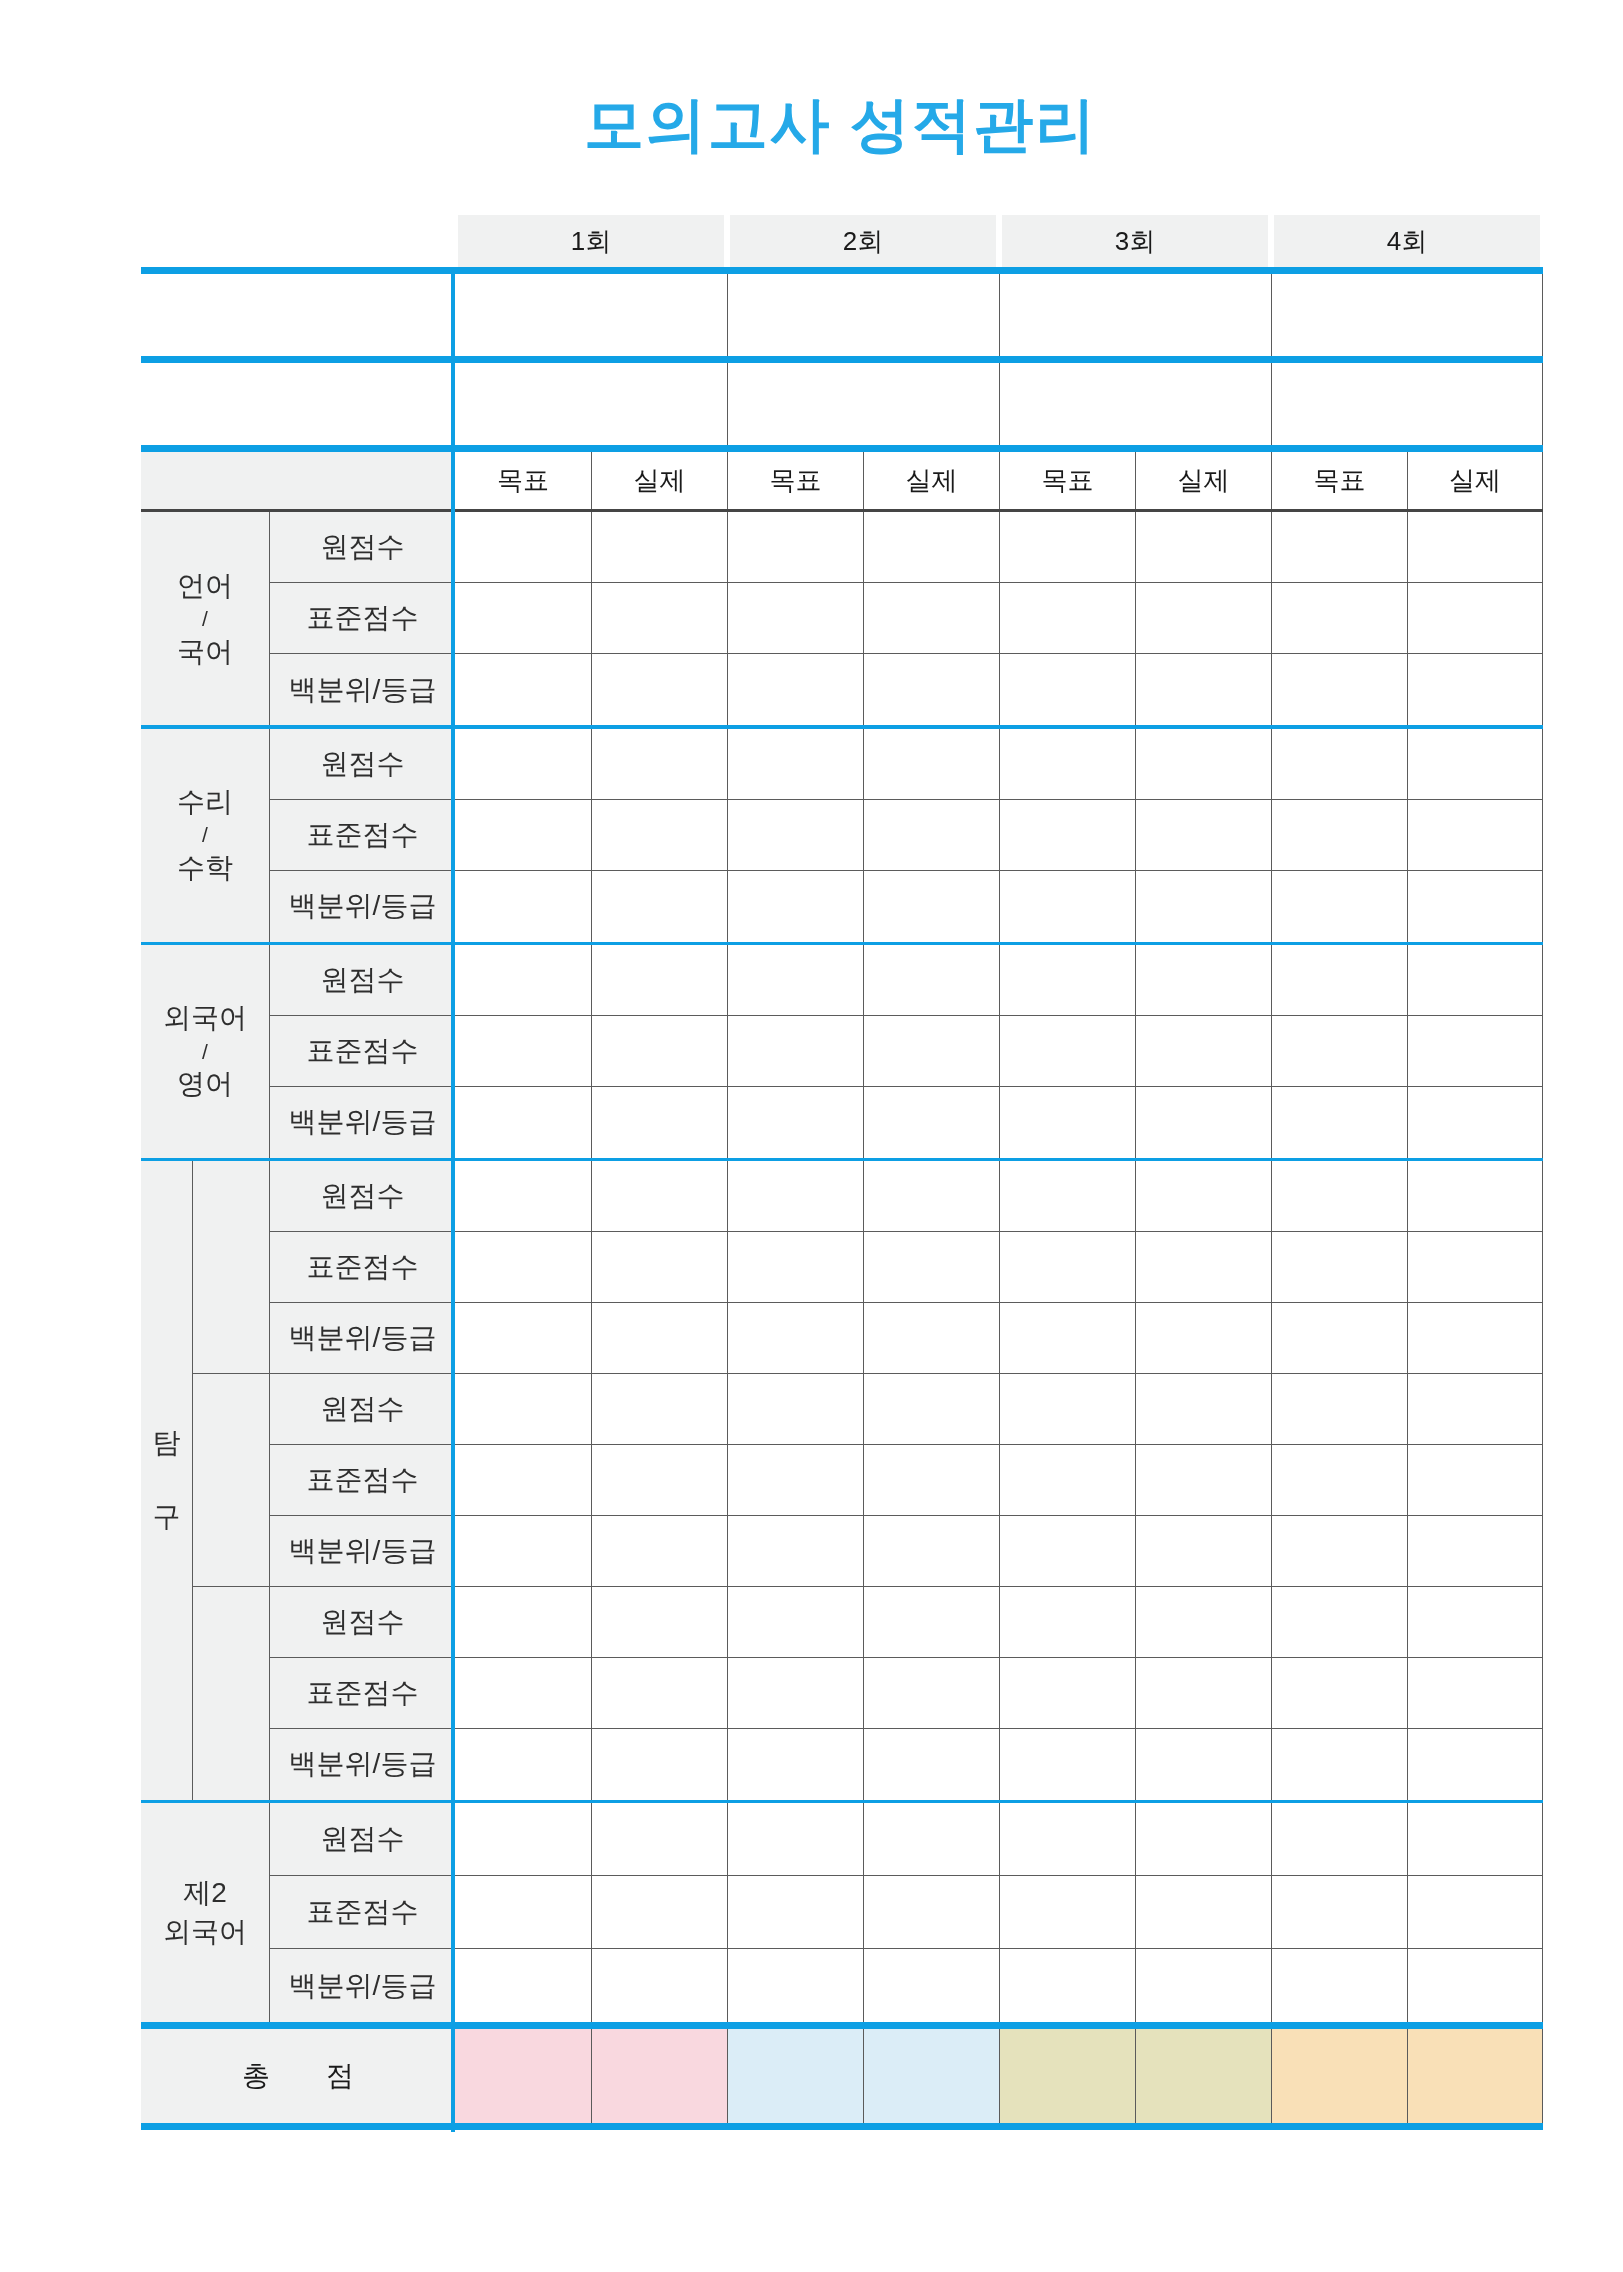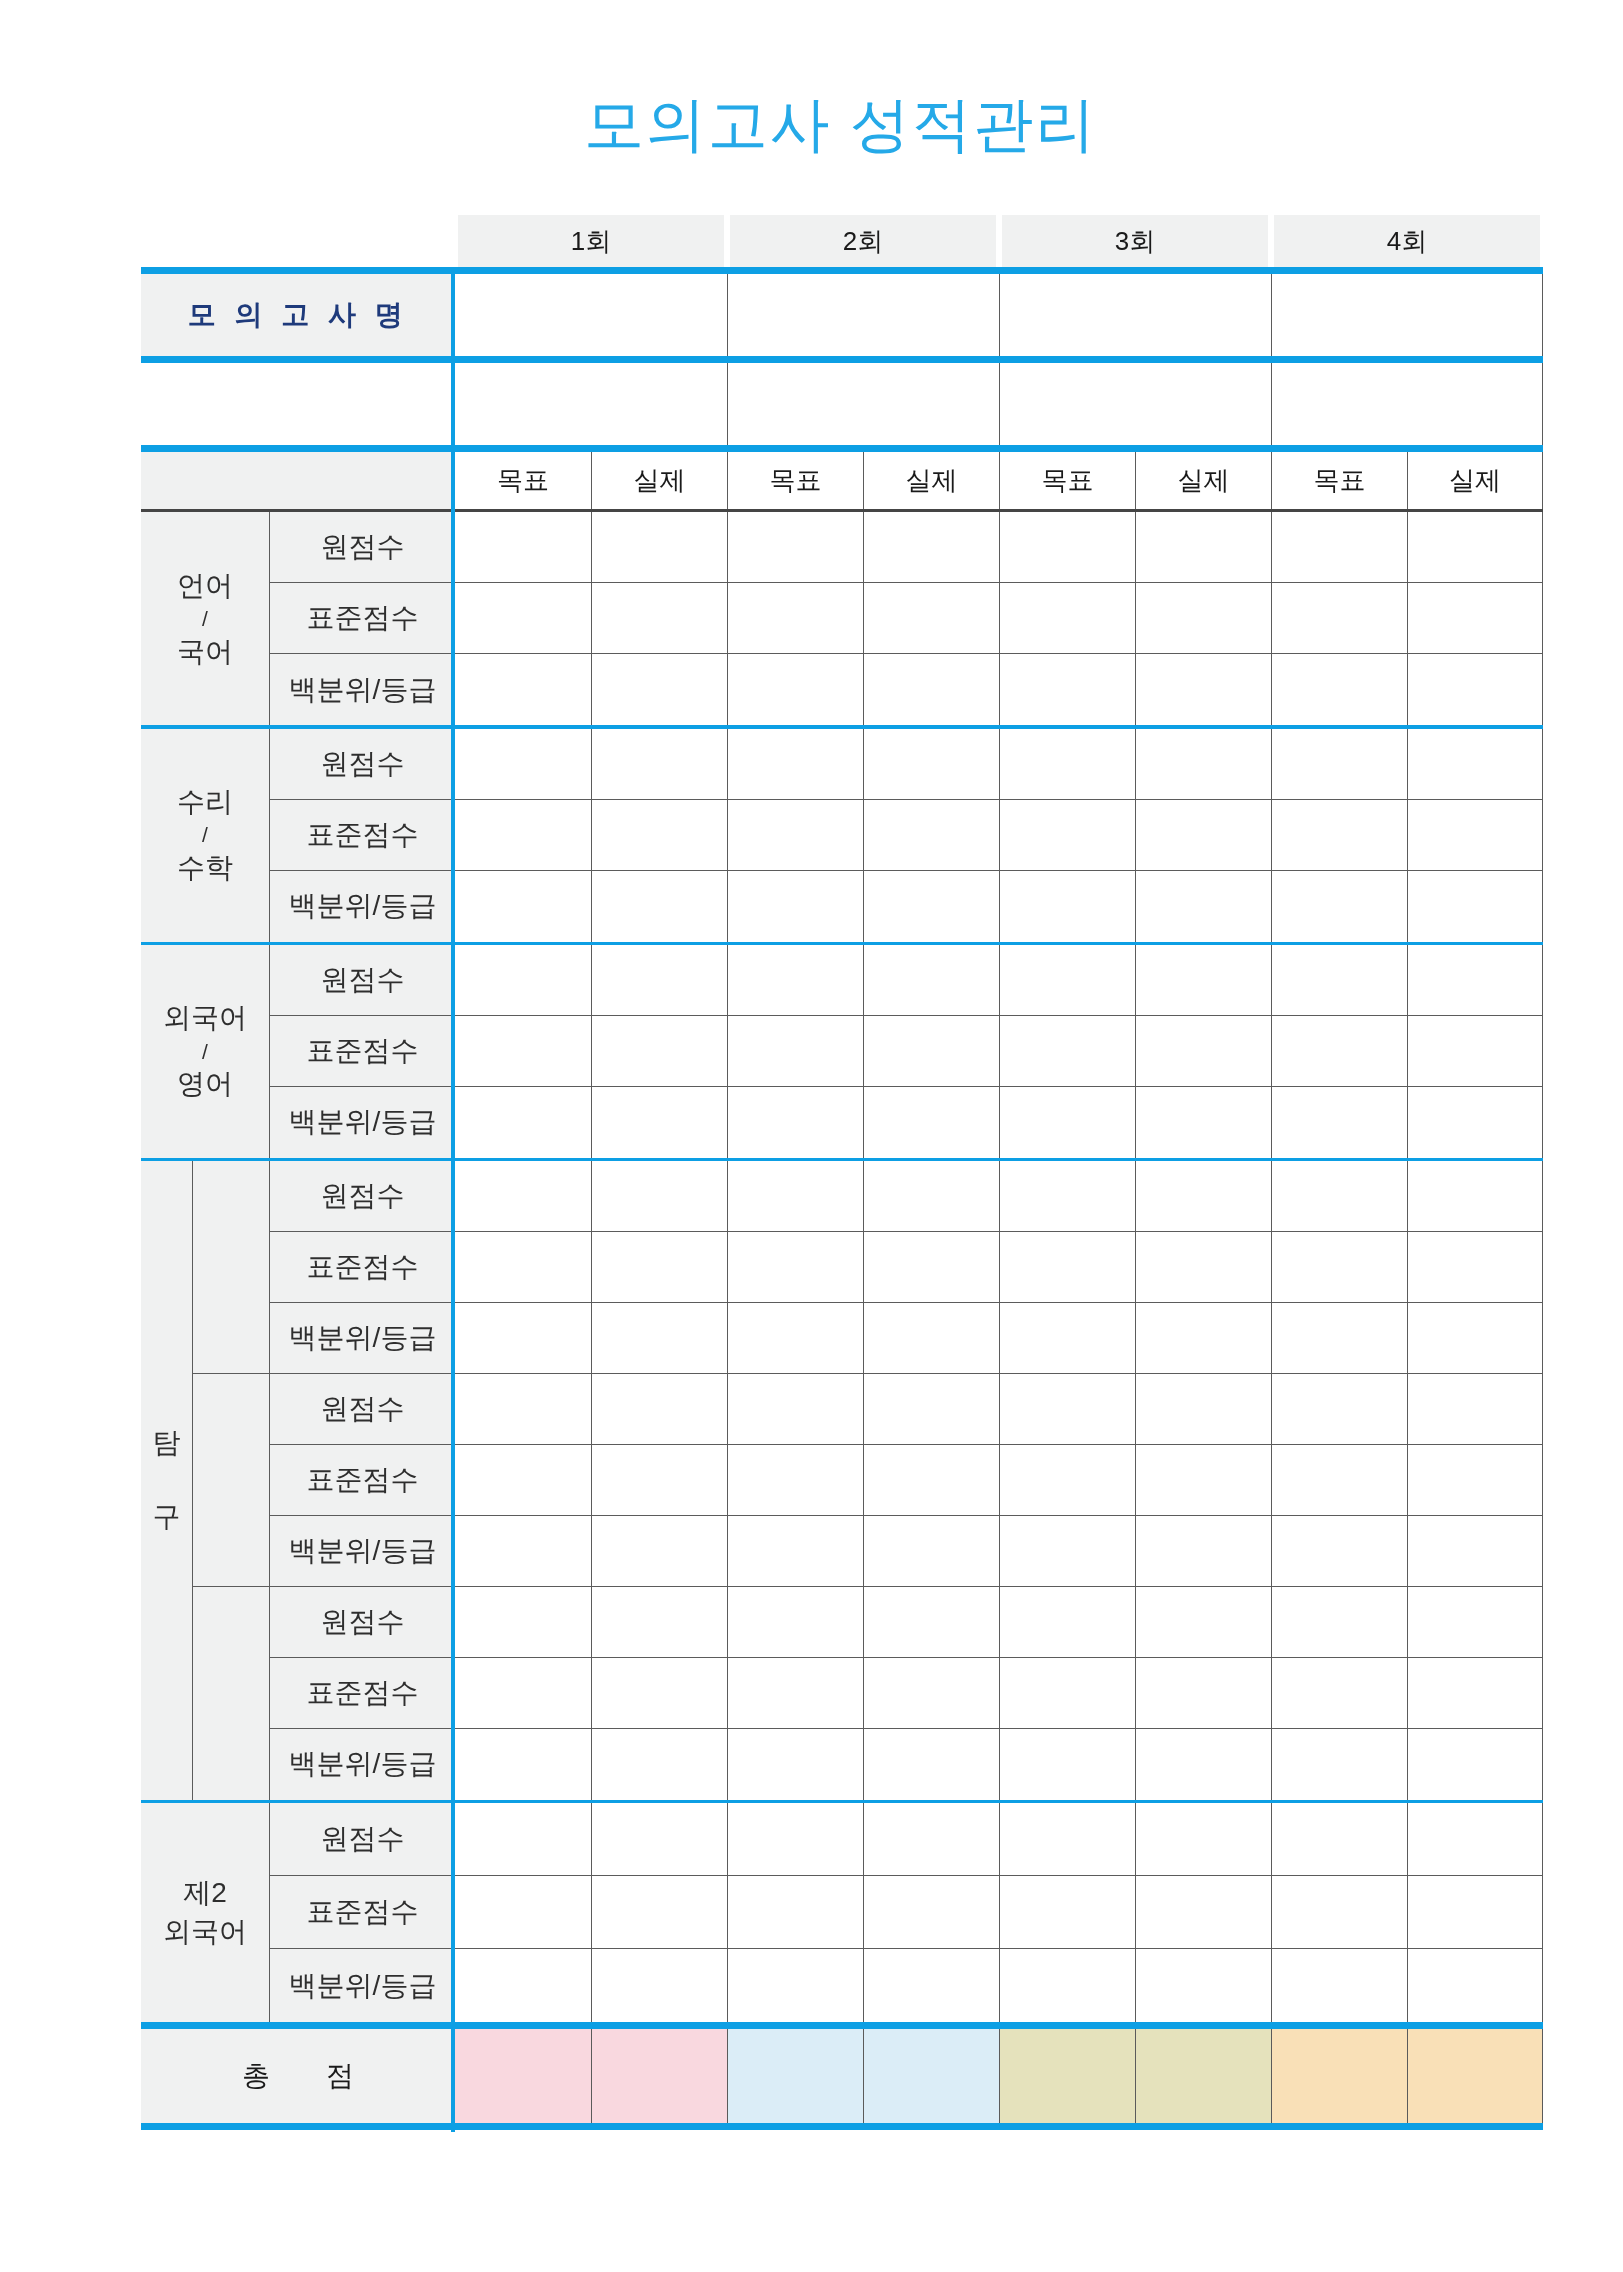--- a/index.html
+++ b/index.html
@@ -1,21 +1,21 @@
 <!DOCTYPE html>
 <html style="font-size:7.3px"><head>
 <meta charset="utf-8">
 <style>
   * { box-sizing: border-box; margin: 0; padding: 0; }
   html,body { background:#ffffff; }
   body { font-family: "Liberation Sans", "DejaVu Sans", sans-serif; }
   .page { position:relative; width:1623px; height:2273px; background:#ffffff; overflow:hidden; }
 
   .title { position:absolute; left:141px; top:85px; width:1399px; text-align:center;
-           font-size:60px; font-weight:normal; color:#25A9E8; letter-spacing:1.8px; }
+           font-size:60px; font-weight:bold; color:#25A9E8; letter-spacing:1.8px; }
 
   .tbl { position:absolute; left:141px; top:215px; width:1399px; height:1917px;
          display:grid;
          grid-template-columns: 52px 77px 185px repeat(8, 136px);
          grid-template-rows: 52px 6.9px 82px 6.9px 82px 6.9px 57px 3.7px
                              repeat(3,71px) 3.2px repeat(3,71px) 3.2px repeat(3,71px) 3.2px
                              repeat(9,71px) 3.2px repeat(3,73px) 6.9px 94px 6.9px; }
 
   .sep { width:100%; height:100%; }
   .blue { background:#0D9FE4; }
@@ -61,21 +61,20 @@
 
   <div class="tbl" id="tbl">
 
     <div class="round-cell" style="grid-area:1/4/2/6">1회</div>
     <div class="round-cell" style="grid-area:1/6/2/8">2회</div>
     <div class="round-cell" style="grid-area:1/8/2/10">3회</div>
     <div class="round-cell" style="grid-area:1/10/2/12">4회</div>
 
     <div class="sep blue" style="grid-area:2/1/3/12"></div>
 
-    <div class="label info-label" style="grid-area:3/1/4/4">모 의 고 사 명</div>
     <div class="icell" style="grid-area:3/4/4/6"></div>
     <div class="icell bl" style="grid-area:3/6/4/8"></div>
     <div class="icell bl" style="grid-area:3/8/4/10"></div>
     <div class="icell bl br" style="grid-area:3/10/4/12"></div>
 
     <div class="sep blue" style="grid-area:4/1/5/12"></div>
 
     <div class="icell" style="grid-area:5/4/6/6"></div>
     <div class="icell bl" style="grid-area:5/6/6/8"></div>
     <div class="icell bl" style="grid-area:5/8/6/10"></div>

